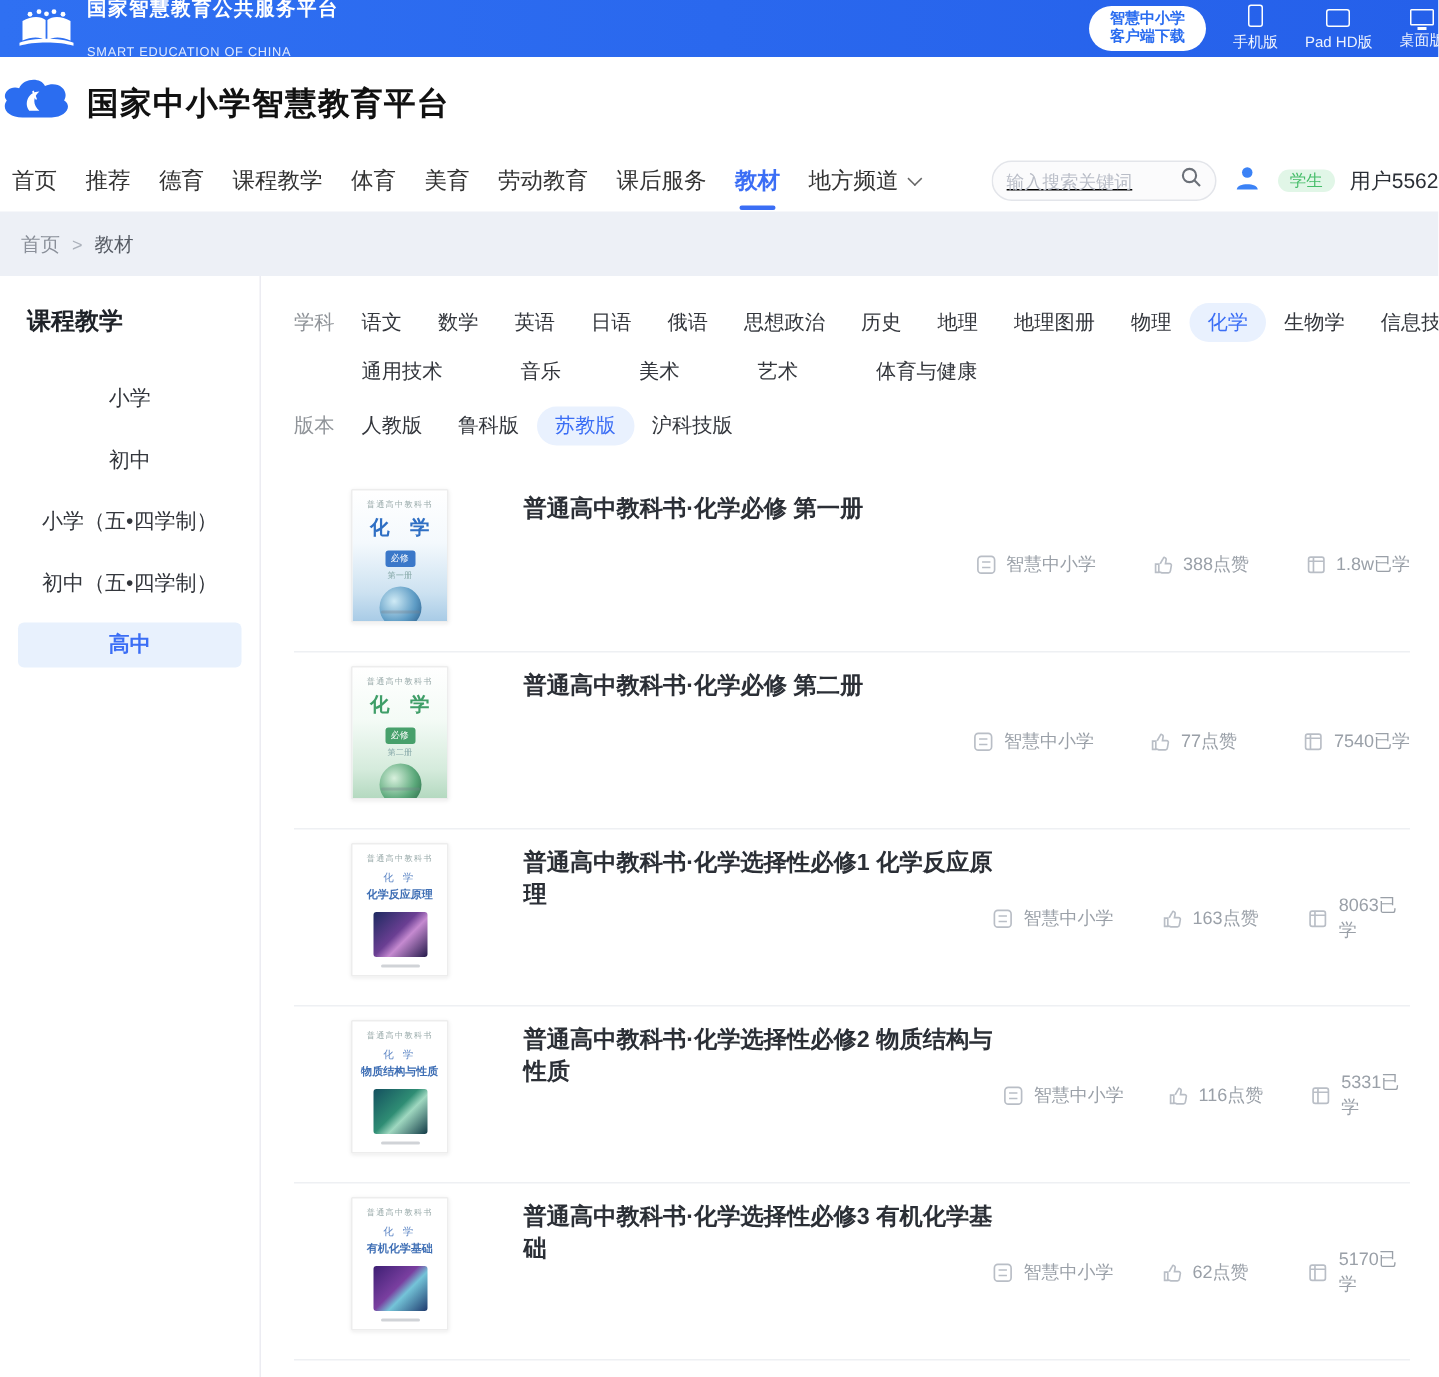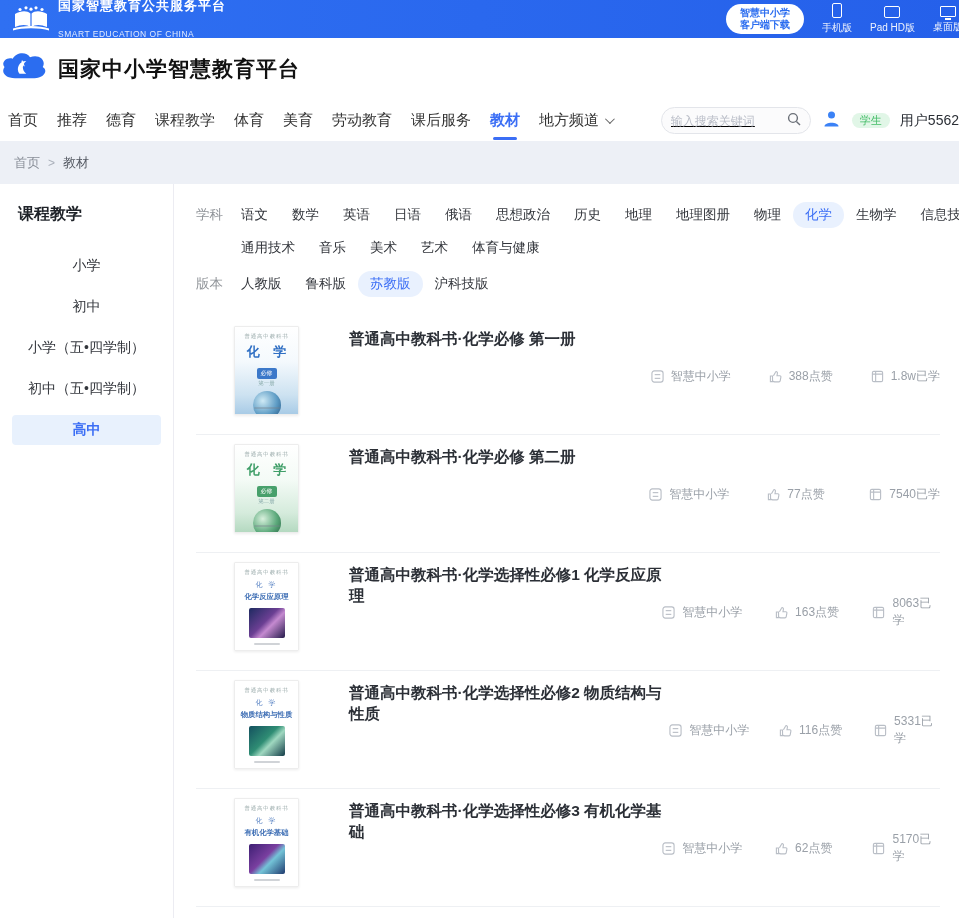--- a/index.html
+++ b/index.html
@@ -49,21 +49,21 @@
   .sidebar { width:174px; border-right:1px solid #ececf2; padding-top:20px; flex-shrink:0; }
   .sb-title { font-size:16px; font-weight:bold; color:#1f2329; padding-left:18px; margin-bottom:26px; }
   .sb-item { height:30px; margin:0 12px 11px; display:flex; align-items:center; justify-content:center; font-size:14px; color:#33363c; border-radius:4px; cursor:pointer; white-space:nowrap; }
   .sb-item.active { background:#e8f1fd; color:#3b6ef5; font-weight:bold; }
 
   .main { flex:1; padding:18px 19px 0 22px; overflow:hidden; }
   .filter-row { display:flex; align-items:center; flex-wrap:nowrap; }
   .filter-label { font-size:13.5px; color:#909499; margin-right:6px; flex-shrink:0; }
   .chip { padding:4px 12px; border-radius:14px; font-size:13.5px; color:#33363c; cursor:pointer; white-space:nowrap; }
   .chip.active { background:#e9f1fe; color:#3b6ef5; }
-  .row2 { margin-left:33px; margin-top:7px; }
+  .row2 { margin-left:33px; margin-top:7px;gap:28px; }
   .row3 { margin-top:10px; }
 
   
   .book-list { margin-top:20px; }
   .book-item { height:118px; display:flex; padding:9px 0 0 38px; border-bottom:1px solid #eef0f3; }
   .cover { width:65px; height:89px; margin-right:50px; flex-shrink:0; border:1px solid #ededed; border-radius:1px; box-shadow:0 1px 3px rgba(0,0,0,.08); position:relative; overflow:hidden; text-align:center; cursor:pointer; }
   .cover-top { font-size:6px; color:#9aa; margin-top:5px; letter-spacing:1px; transform:scale(.9); }
   .cover-hx { font-size:13px; font-weight:bold; letter-spacing:5px; margin-top:2px; text-indent:5px; }
   .cover-badge { display:inline-block; font-size:6px; color:#fff; padding:1px 4px; border-radius:2px; margin-top:2px; }
   .cover-vol { font-size:5.5px; color:#8aa; margin-top:1px; }

